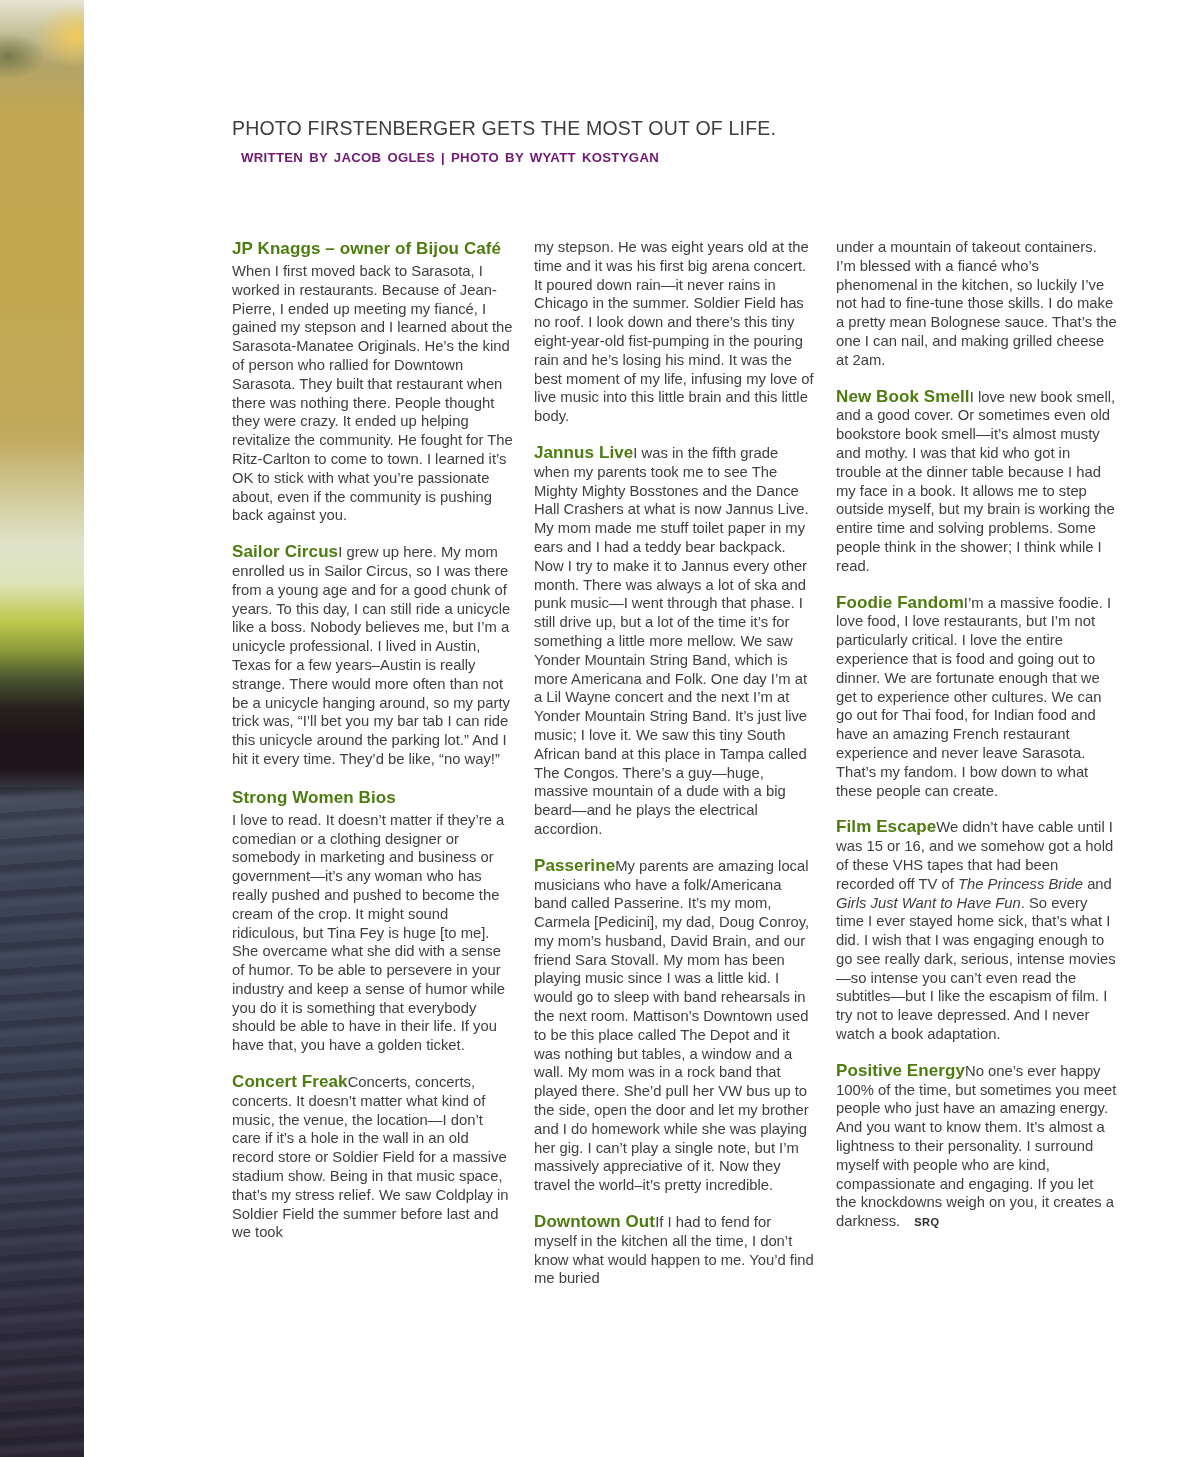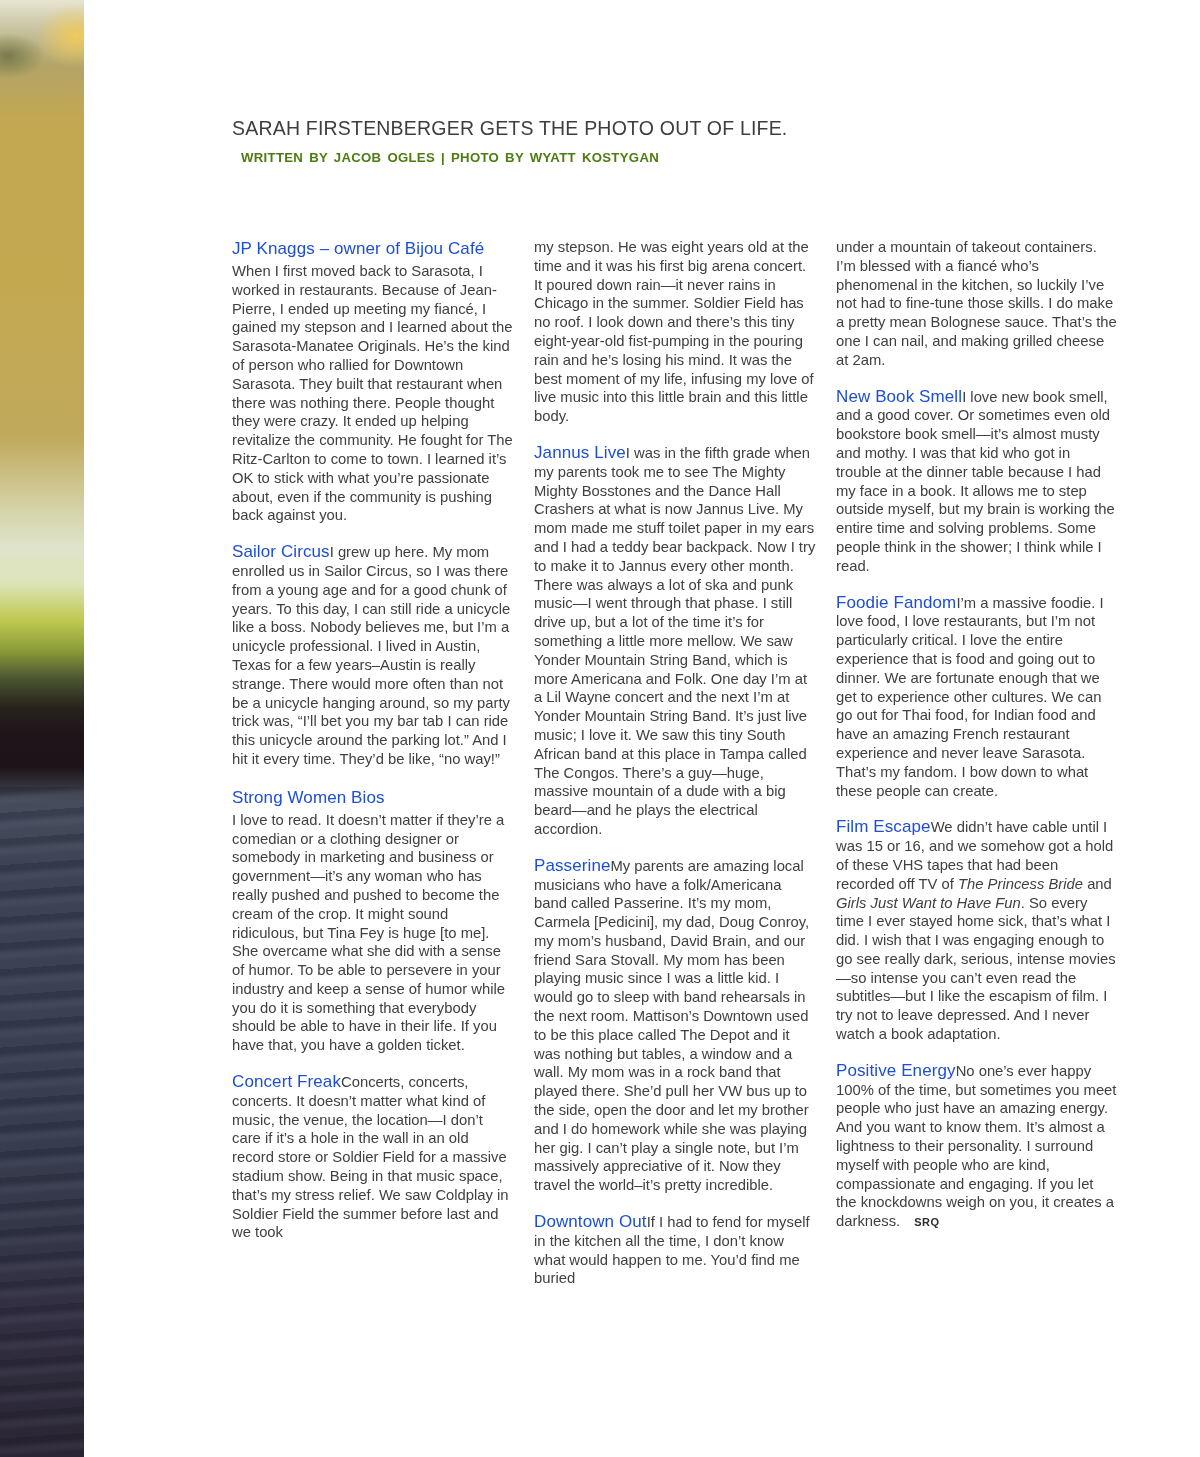--- a/index.html
+++ b/index.html
@@ -55,45 +55,45 @@
     font-size:190px; line-height:1; letter-spacing:-3px;
     display:inline-block; white-space:nowrap;
     transform:scale(0.76, 1.05); transform-origin:left top;
   }
 
   .deck{ margin-top:6px; width:905px; color:#3e3e3e;
     font-size:19.5px; line-height:28px; letter-spacing:0.2px; }
   .deck .line{ display:block; }
   .deck .line2-wrap{ display:block; }
   .byline{
-    display:inline-block; margin-left:9px; color:#4d7c0f;
+    display:inline-block; margin-left:9px; color:#701a75;
     font-size:13.2px; font-weight:bold; letter-spacing:0.3px; word-spacing:2px;
     vertical-align:1px;
   }
 
   .columns{ display:flex; gap:20px; margin-top:66px; }
   .col{ width:282px; flex:0 0 282px; }
 
   .section{ margin:0 0 18px 0; font-size:14.8px; line-height:18.8px; color:#404040; }
-  .sec-header{ color:#1d4ed8; font-weight:normal; font-size:17px; letter-spacing:0.1px; }
+  .sec-header{ color:#4d7c0f; font-weight:bold; font-size:17px; letter-spacing:0.1px; }
   .sec-header.block{ display:block; margin-bottom:3px; line-height:21px; }
   .sec-header.inline{ }
   .italic{ font-style:italic; }
   .end-mark{ font-weight:bold; font-size:11px; color:#2e2e2e; margin-left:14px; letter-spacing:0.5px; }
 </style>
 </head>
 <body>
 
 <div class="page">
   <div class="photo-strip"></div>
 
   <div class="content">
 
     <p class="deck">
-      <span class="line2-wrap"><span>SARAH FIRSTENBERGER GETS THE PHOTO OUT OF LIFE.</span><span class="byline">WRITTEN BY JACOB OGLES  |  PHOTO BY WYATT KOSTYGAN</span></span>
+      <span class="line2-wrap"><span>PHOTO FIRSTENBERGER GETS THE MOST OUT OF LIFE.</span><span class="byline">WRITTEN BY JACOB OGLES  |  PHOTO BY WYATT KOSTYGAN</span></span>
     </p>
 
     <div class="columns">
       <div class="col">
           <p class="section"><span class="sec-header block">JP Knaggs – owner of Bijou Café</span><span>When I first moved back to Sarasota, I worked in restaurants. Because of Jean-Pierre, I ended up meeting my fiancé, I gained my stepson and I learned about the Sarasota-Manatee Originals. He’s the kind of person who rallied for Downtown Sarasota. They built that restaurant when there was nothing there. People thought they were crazy. It ended up helping revitalize the community. He fought for The Ritz-Carlton to come to town. I learned it’s OK to stick with what you’re passionate about, even if the community is pushing back against you.</span></p>
           <p class="section"><span class="sec-header inline">Sailor Circus</span><span>I grew up here. My mom enrolled us in Sailor Circus, so I was there from a young age and for a good chunk of years. To this day, I can still ride a unicycle like a boss. Nobody believes me, but I’m a unicycle professional. I lived in Austin, Texas for a few years–Austin is really strange. There would more often than not be a unicycle hanging around, so my party trick was, “I’ll bet you my bar tab I can ride this unicycle around the parking lot.” And I hit it every time. They’d be like, “no way!”</span></p>
           <p class="section"><span class="sec-header block">Strong Women Bios</span><span>I love to read. It doesn’t matter if they’re a comedian or a clothing designer or somebody in marketing and business or government—it’s any woman who has really pushed and pushed to become the cream of the crop. It might sound ridiculous, but Tina Fey is huge [to me]. She overcame what she did with a sense of humor. To be able to persevere in your industry and keep a sense of humor while you do it is something that everybody should be able to have in their life. If you have that, you have a golden ticket.</span></p>
           <p class="section"><span class="sec-header inline">Concert Freak</span><span>Concerts, concerts, concerts. It doesn’t matter what kind of music, the venue, the location—I don’t care if it’s a hole in the wall in an old record store or Soldier Field for a massive stadium show. Being in that music space, that’s my stress relief. We saw Coldplay in Soldier Field the summer before last and we took</span></p>
         </div>
       <div class="col">

